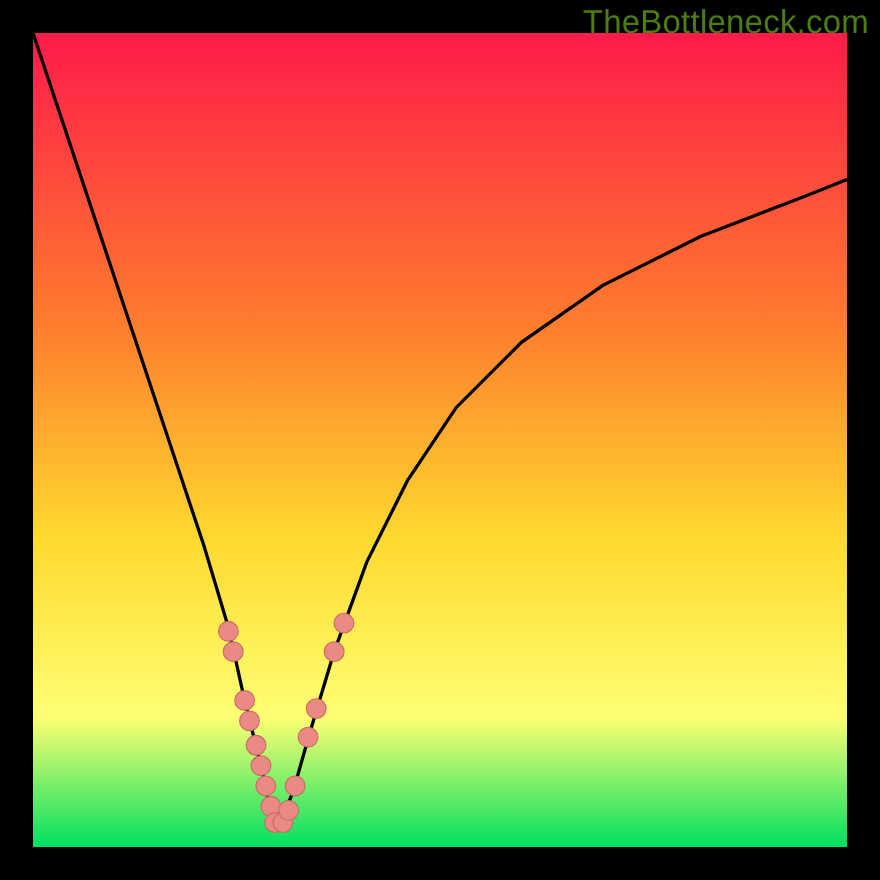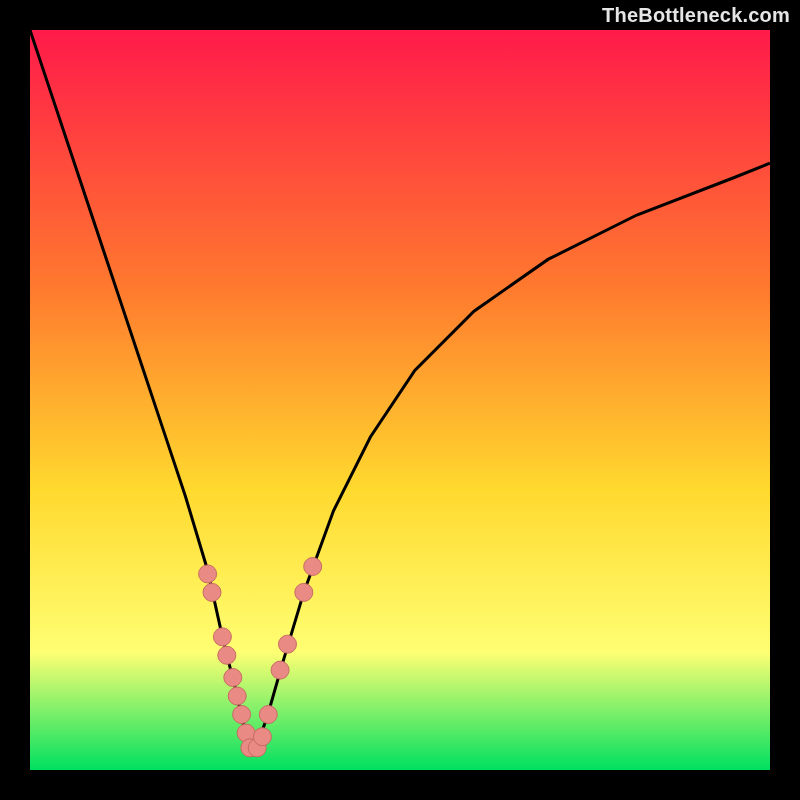--- a/index.html
+++ b/index.html
@@ -23,23 +23,23 @@
     position: absolute;
     left: 0;
     top: 0;
     width: 740px;
     height: 740px;
   }
   .watermark {
     position: absolute;
     top: 4px;
     right: 10px;
-    color: #e5e5e5;
-    font-size: 20px;
-    font-weight: 700;
+    color: #4d7c0f;
+    font-size: 30px;
+    font-weight: 400;
     letter-spacing: 0.2px;
     user-select: none;
   }
   svg { display: block; }
 </style>
 </head>
 <body>
 
 <div class="frame">
   <svg class="plot" viewBox="0 0 740 740">

